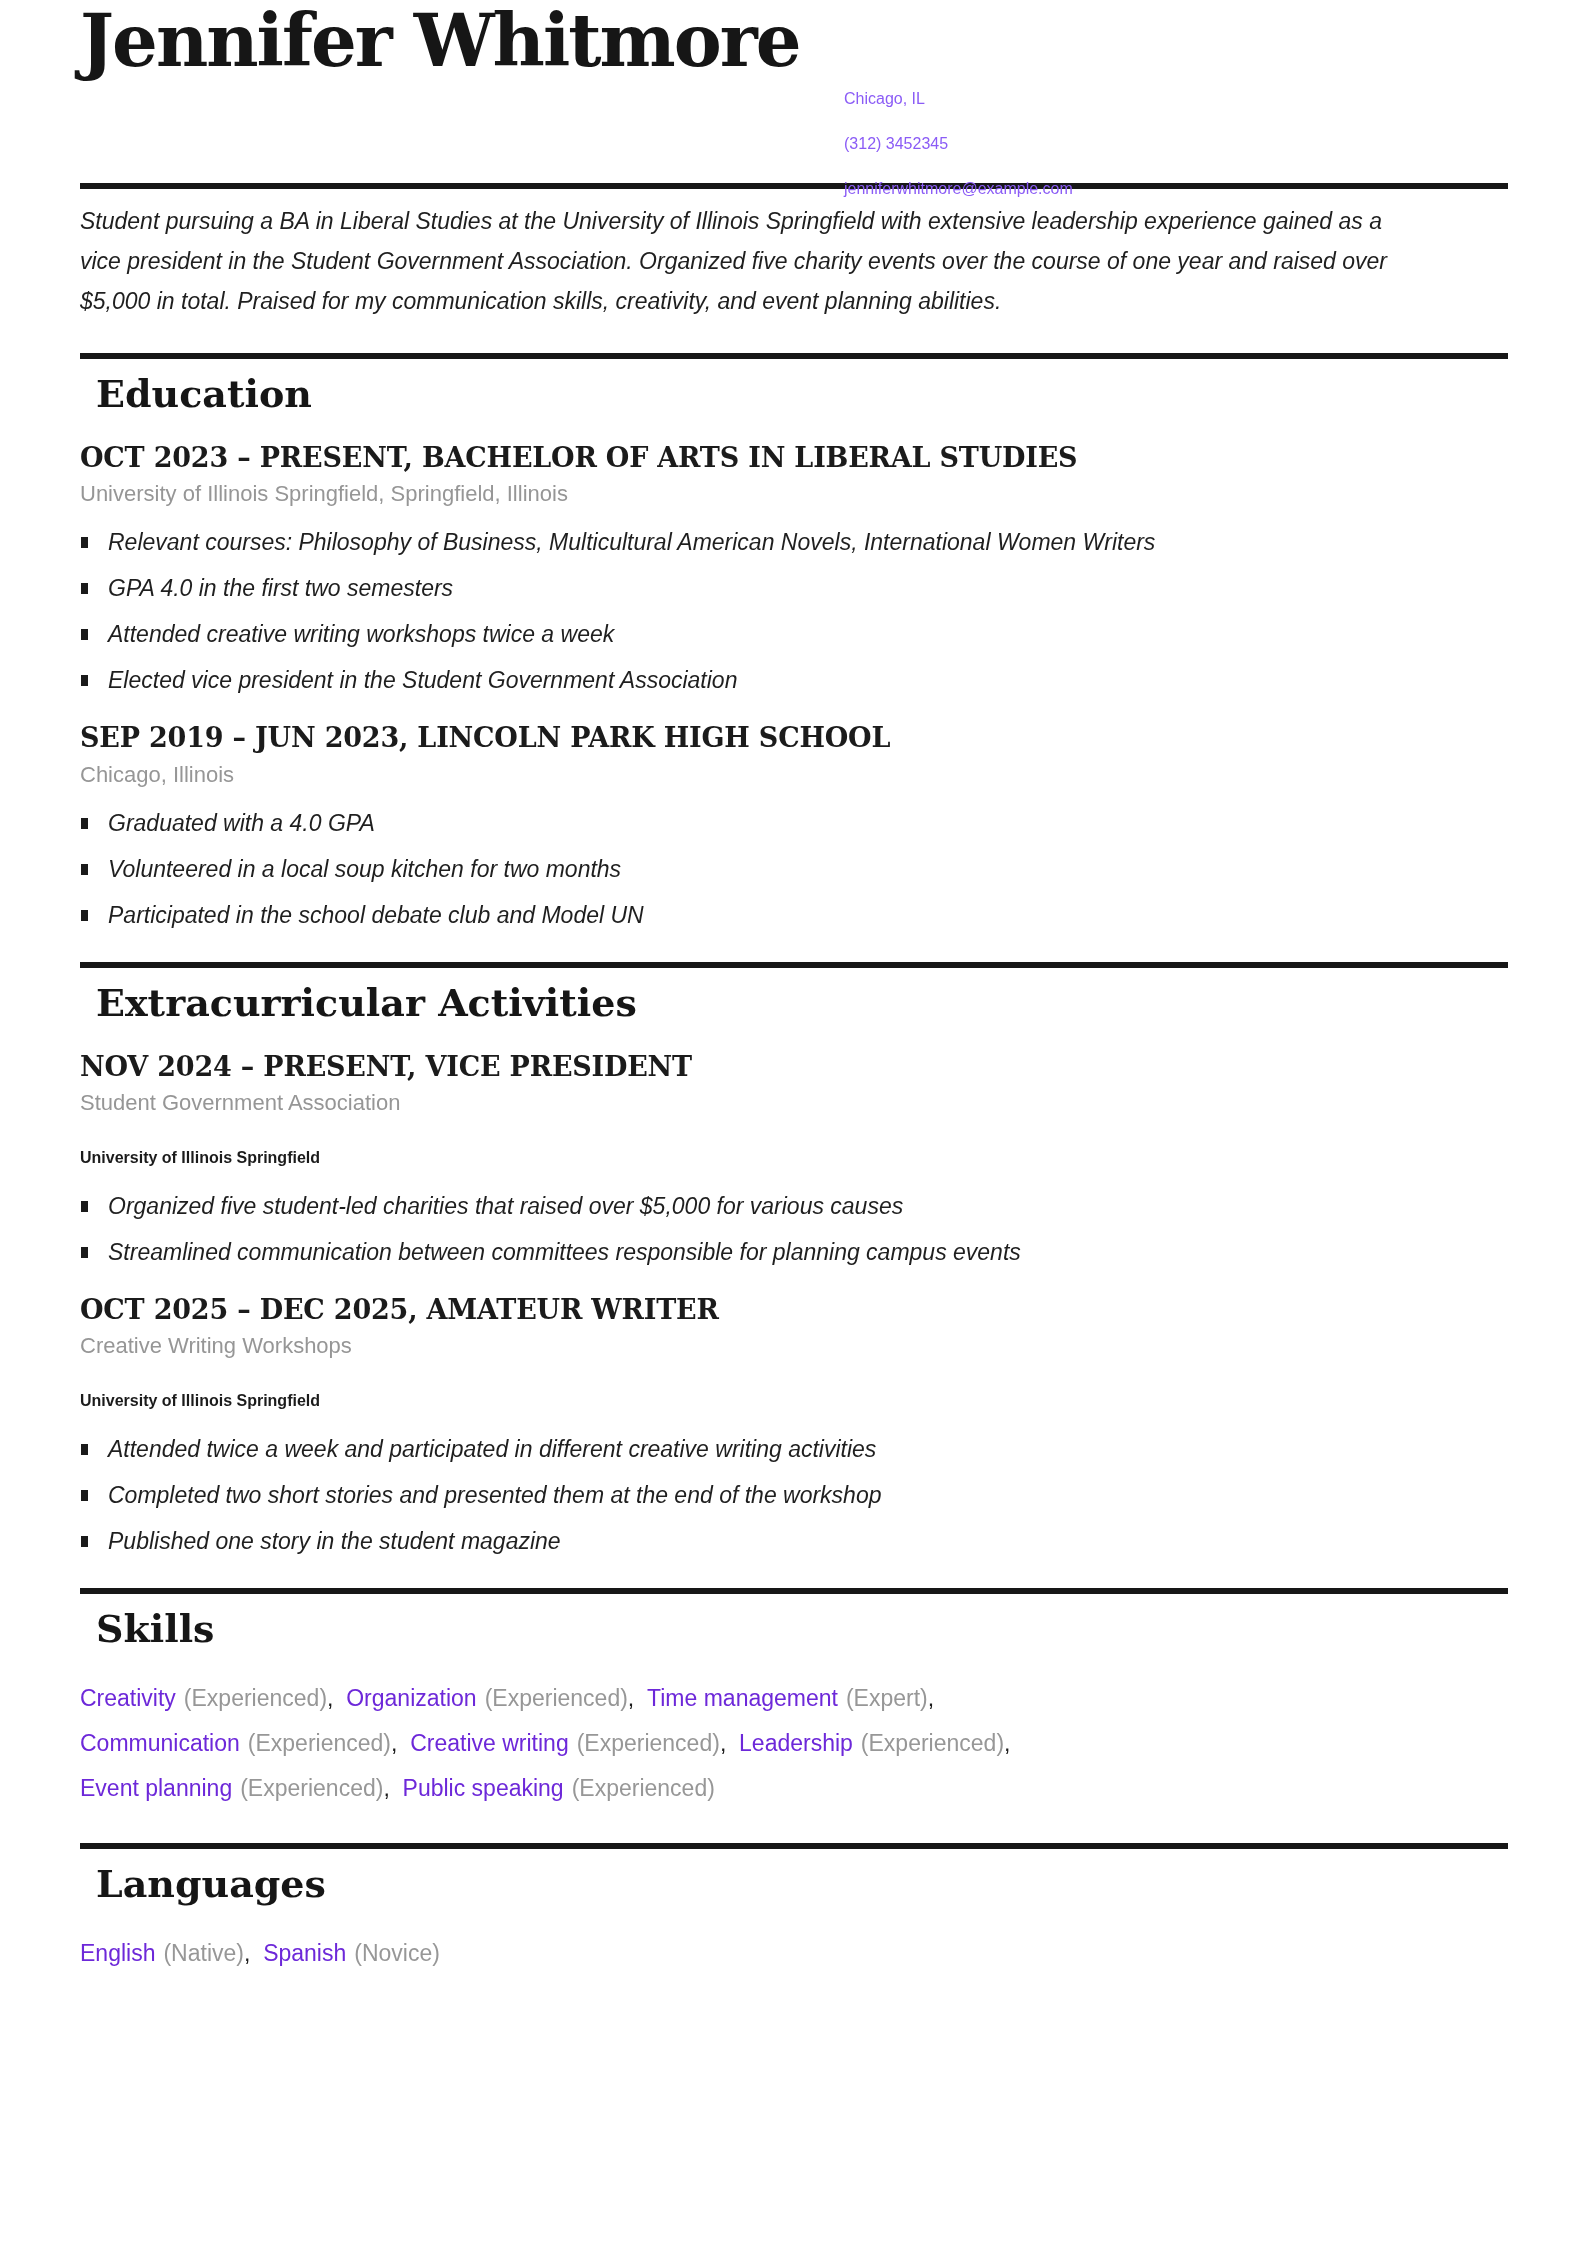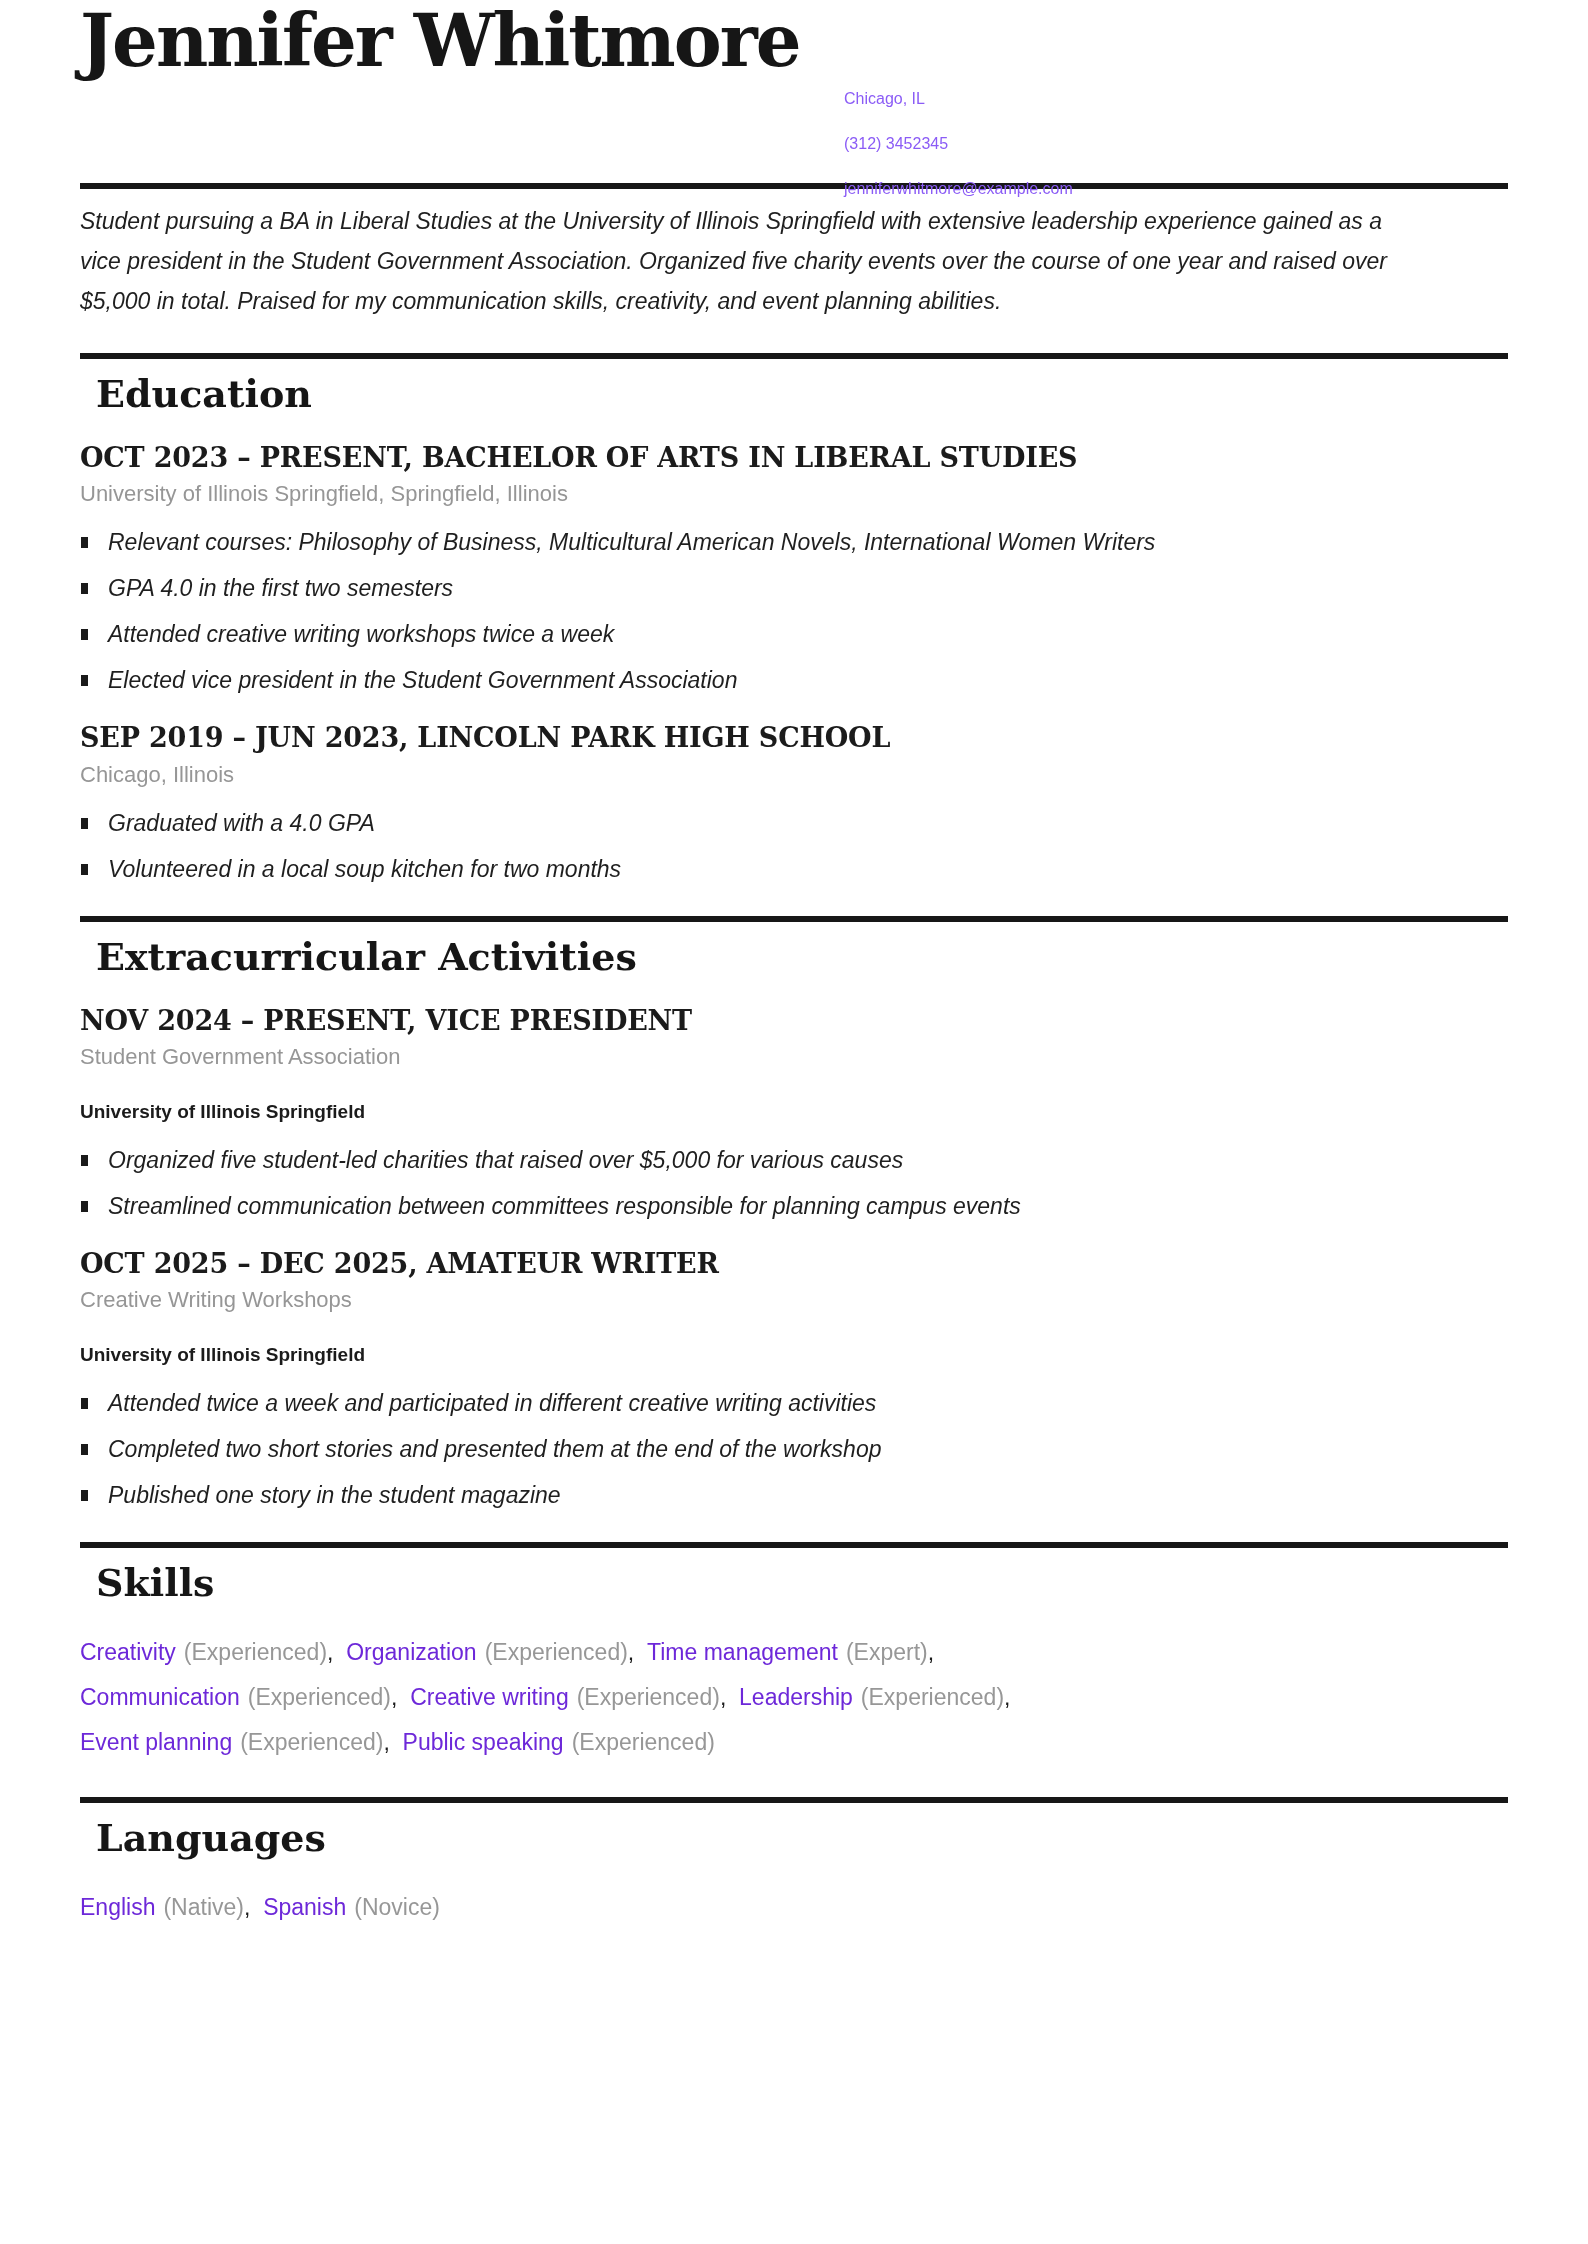--- a/index.html
+++ b/index.html
@@ -56,21 +56,21 @@
     letter-spacing: -0.2px;
     color: #1b1b1b;
   }
   .entry-subtitle {
     margin: 4px 0 0 0;
     font-size: 22px; line-height: 30px;
     color: #969696;
   }
   .entry-org {
     margin: 25px 0 0 0;
-    font-size: 19px; line-height: 30px;
+    font-size: 16px; line-height: 30px;
     font-weight: 700; color: #1b1b1b;
   }
   .bullets { margin-top: 18px; }
   .bullet {
     position: relative;
     padding-left: 28px;
     font-size: 23px; font-style: italic;
     line-height: 30px;
     margin-bottom: 16px;
     color: #1f1f1f;
@@ -152,20 +152,24 @@
               <div class="bullet">
                 <span class="bullet-marker"></span>
                 <span class="bullet-text">Graduated with a 4.0 GPA</span>
               </div>
 
               <div class="bullet">
                 <span class="bullet-marker"></span>
                 <span class="bullet-text">Volunteered in a local soup kitchen for two months</span>
               </div>
 
+              <div class="bullet">
+                <span class="bullet-marker"></span>
+                <span class="bullet-text">Participated in the school debate club and Model UN</span>
+              </div>
             </div>
         </div>
       </div>
   </section>
 
   <div class="rule rule-section"></div>
   <section class="section">
     <h2 class="section-title">Extracurricular Activities</h2>
     <div class="entries">
 

